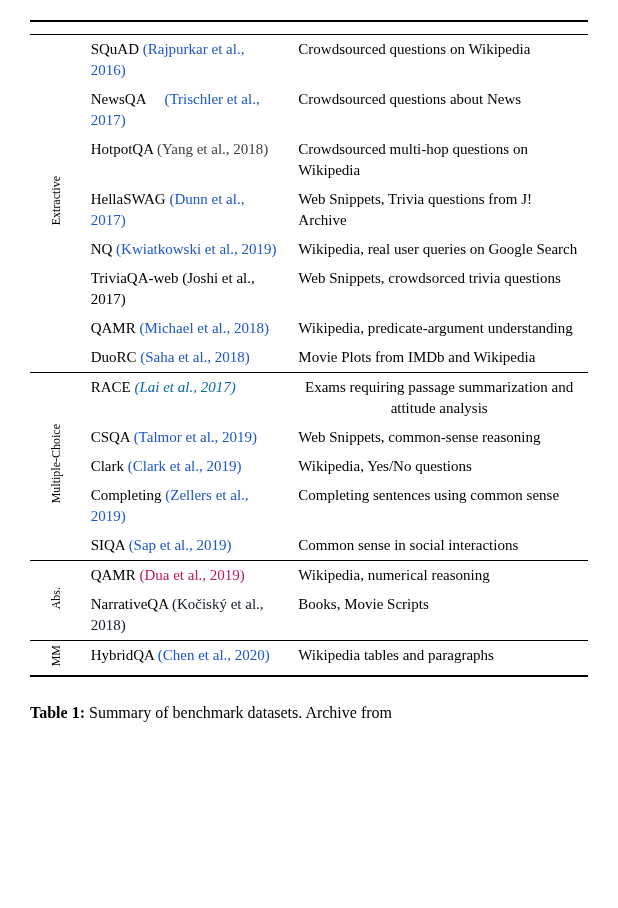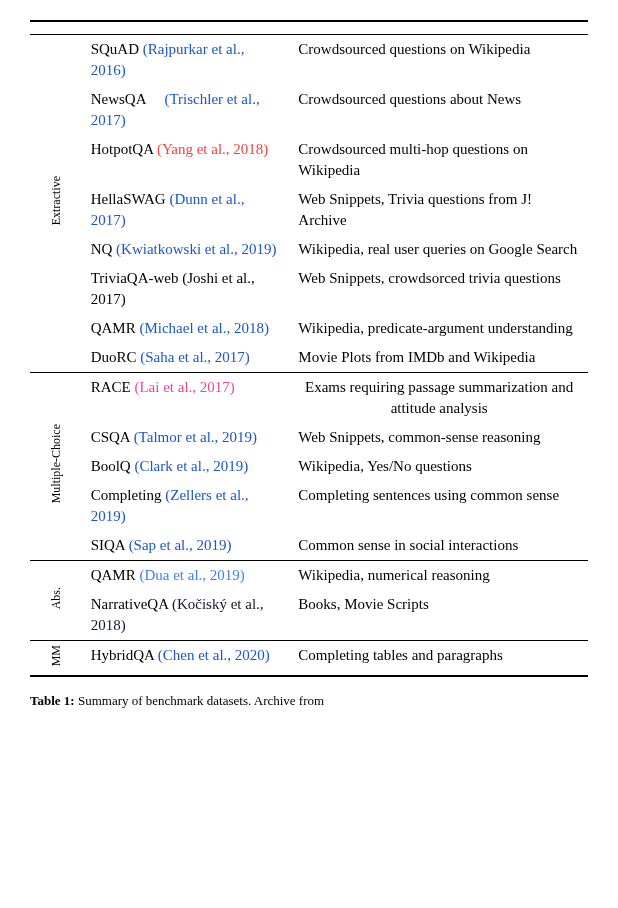--- a/index.html
+++ b/index.html
@@ -30,22 +30,22 @@
       vertical-align: top;
       font-size: 15px;
       line-height: 1.4;
     }
     .section-top-border td {
       border-top: 1.5px solid #000;
     }
     .dataset-col { width: 220px; }
     .char-col { width: 320px; }
     .caption {
-      margin-top: 14px;
-      font-size: 13px;
+      margin-top: 24px;
+      font-size: 16px;
       line-height: 1.5;
       text-align: left;
     }
     .caption-label {
       font-weight: bold;
     }
   </style>
 </head>
 <body>
 
@@ -61,77 +61,77 @@
   <tr class="section-top-border">
         <td rowspan="8" style="border-top: 1.5px solid rgb(0, 0, 0); vertical-align: middle; text-align: center; font-size: 12px; width: 55px;"><span style="writing-mode: vertical-rl; transform: rotate(180deg); display: inline-block; white-space: nowrap;">Extractive</span></td>
         <td style="border-top: 1.5px solid rgb(0, 0, 0);"><span>SQuAD </span><span style="color: rgb(26, 86, 204);">(Rajpurkar et al., 2016)</span></td>
         <td style="border-top: 1.5px solid rgb(0, 0, 0);">Crowdsourced questions on Wikipedia</td>
       </tr>
       <tr>
         <td><span>NewsQA </span><span style="color: rgb(26, 86, 204); padding-left: 15px;">(Trischler et al., 2017)</span></td>
         <td>Crowdsourced questions about News</td>
       </tr>
       <tr>
-        <td><span>HotpotQA </span><span style="color: #ef4444;">(Yang et al., 2018)</span></td>
+        <td><span>HotpotQA </span><span style="color: #404040;">(Yang et al., 2018)</span></td>
         <td>Crowdsourced multi-hop questions on Wikipedia</td>
       </tr>
       <tr>
         <td><span>HellaSWAG </span><span style="color: rgb(26, 86, 204); margin-top: 24px;">(Dunn et al., 2017)</span></td>
         <td>Web Snippets, Trivia questions from J! Archive</td>
       </tr>
       <tr>
         <td><span>NQ </span><span style="color: rgb(26, 86, 204);">(Kwiatkowski et al., 2019)</span></td>
         <td>Wikipedia, real user queries on Google Search</td>
       </tr>
       <tr>
         <td><span>TriviaQA-web </span><span style="color: #000000; margin-top: 33px;">(Joshi et al., 2017)</span></td>
         <td>Web Snippets, crowdsorced trivia questions</td>
       </tr>
       <tr>
         <td><span>QAMR </span><span style="color: rgb(26, 86, 204);">(Michael et al., 2018)</span></td>
         <td>Wikipedia, predicate-argument understanding</td>
       </tr>
       <tr>
-        <td><span>DuoRC </span><span style="color: rgb(26, 86, 204);">(Saha et al., 2017)</span></td>
+        <td><span>DuoRC </span><span style="color: rgb(26, 86, 204);">(Saha et al., 2018)</span></td>
         <td>Movie Plots from IMDb and Wikipedia</td>
       </tr>
       <tr class="section-top-border">
         <td rowspan="5" style="border-top: 1.5px solid rgb(0, 0, 0); vertical-align: middle; text-align: center; font-size: 12px; width: 55px;"><span style="writing-mode: vertical-rl; transform: rotate(180deg); display: inline-block; white-space: nowrap;">Multiple-Choice</span></td>
-        <td style="border-top: 1.5px solid rgb(0, 0, 0);"><span>RACE </span><span style="color: #ec4899;">(Lai et al., 2017)</span></td>
+        <td style="border-top: 1.5px solid rgb(0, 0, 0);"><span>RACE </span><span style="color: #0369a1; font-style: italic;">(Lai et al., 2017)</span></td>
         <td style="border-top: 1.5px solid rgb(0, 0, 0); text-align: center;">Exams requiring passage summarization and attitude analysis</td>
       </tr>
       <tr>
         <td><span>CSQA </span><span style="color: rgb(26, 86, 204);">(Talmor et al., 2019)</span></td>
         <td>Web Snippets, common-sense reasoning</td>
       </tr>
       <tr>
-        <td><span>BoolQ </span><span style="color: rgb(26, 86, 204);">(Clark et al., 2019)</span></td>
+        <td><span>Clark </span><span style="color: rgb(26, 86, 204);">(Clark et al., 2019)</span></td>
         <td>Wikipedia, Yes/No questions</td>
       </tr>
       <tr>
         <td><span>Completing </span><span style="color: rgb(26, 86, 204);">(Zellers et al., 2019)</span></td>
         <td>Completing sentences using common sense</td>
       </tr>
       <tr>
         <td><span>SIQA </span><span style="color: rgb(26, 86, 204);">(Sap et al., 2019)</span></td>
         <td>Common sense in social interactions</td>
       </tr>
       <tr class="section-top-border">
         <td rowspan="2" style="border-top: 1.5px solid rgb(0, 0, 0); vertical-align: middle; text-align: center; font-size: 12px; width: 55px;"><span style="writing-mode: vertical-rl; transform: rotate(180deg); display: inline-block; white-space: nowrap;">Abs.</span></td>
-        <td style="border-top: 1.5px solid rgb(0, 0, 0);"><span>QAMR </span><span style="color: #3b82f6; text-align: right;">(Dua et al., 2019)</span></td>
+        <td style="border-top: 1.5px solid rgb(0, 0, 0);"><span>QAMR </span><span style="color: #be185d; text-align: right;">(Dua et al., 2019)</span></td>
         <td style="border-top: 1.5px solid rgb(0, 0, 0);">Wikipedia, numerical reasoning</td>
       </tr>
       <tr>
         <td><span>NarrativeQA </span><span style="color: #0f172a;">(Kočiský et al., 2018)</span></td>
         <td>Books, Movie Scripts</td>
       </tr>
       <tr class="section-top-border">
         <td rowspan="1" style="border-top: 1.5px solid rgb(0, 0, 0); vertical-align: middle; text-align: center; font-size: 12px; width: 55px;"><span style="writing-mode: vertical-rl; transform: rotate(180deg); display: inline-block; white-space: nowrap;">MM</span></td>
         <td style="border-top: 1.5px solid rgb(0, 0, 0);"><span>HybridQA </span><span style="color: rgb(26, 86, 204);">(Chen et al., 2020)</span></td>
-        <td style="border-top: 1.5px solid rgb(0, 0, 0);">Completing tables and paragraphs</td>
+        <td style="border-top: 1.5px solid rgb(0, 0, 0);">Wikipedia tables and paragraphs</td>
       </tr>
     </tbody>
 </table>
 
 <div class="caption">
   <span class="caption-label">Table 1:</span>
   <span> Summary of benchmark datasets. <span>Archive from</span></span>
 </div>
 
 </body></html>

